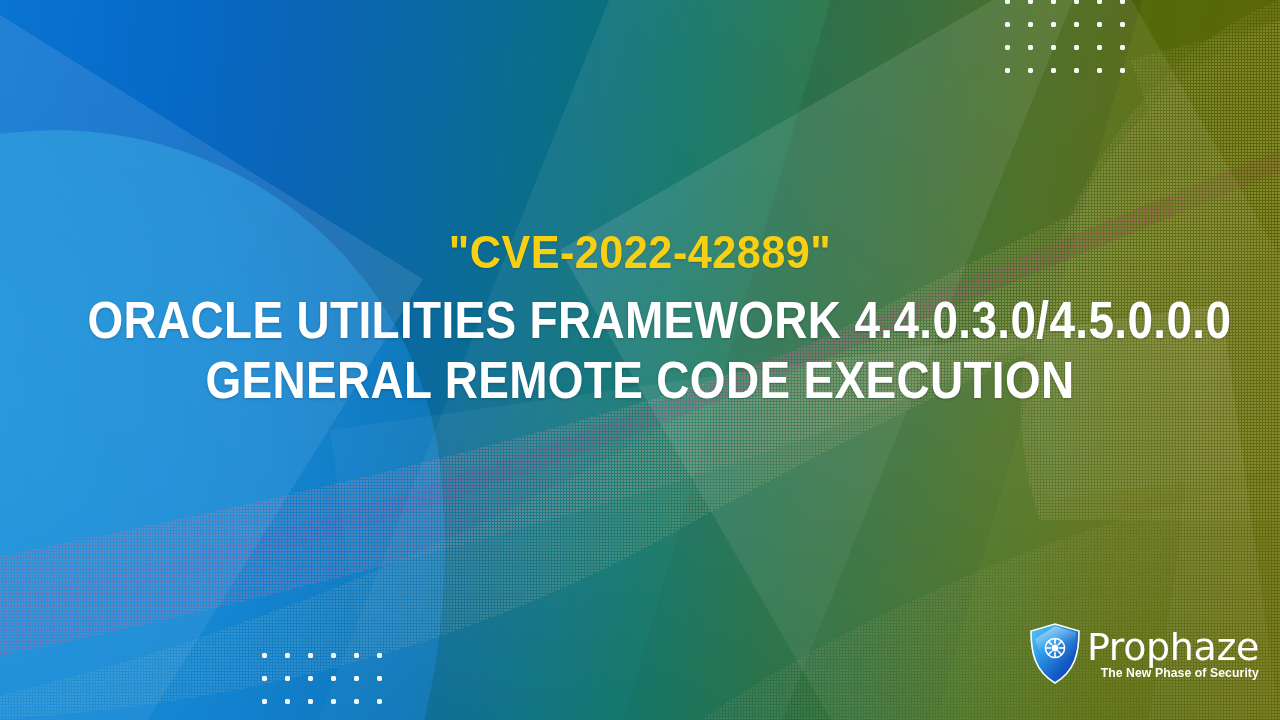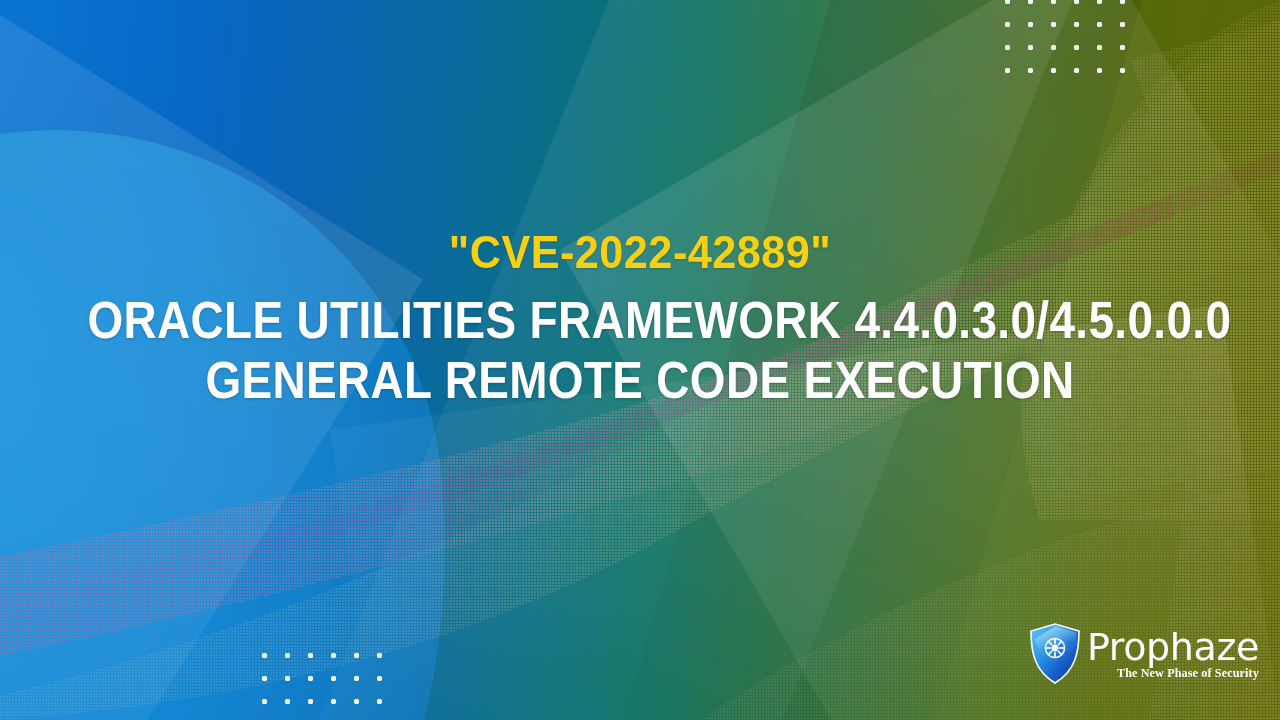--- a/index.html
+++ b/index.html
@@ -197,21 +197,21 @@
   #logo-text { display: flex; flex-direction: column; justify-content: center; padding-top: 2px; }
   #brand-name {
     font-family: "DejaVu Sans", sans-serif;
     font-size: 38px;
     line-height: 0.98;
     color: #ffffff;
     letter-spacing: -0.4px;
     font-weight: 400;
   }
   #brand-tagline {
-    font-family: Liberation Serif, serif;
+    font-family: Liberation Sans, sans-serif;
     font-size: 12.2px;
     line-height: 1.1;
     color: #ffffff;
     font-weight: 700;
     letter-spacing: 0.1px;
     margin-top: 1px;
     text-align: right;
   }
 </style>
 </head>

